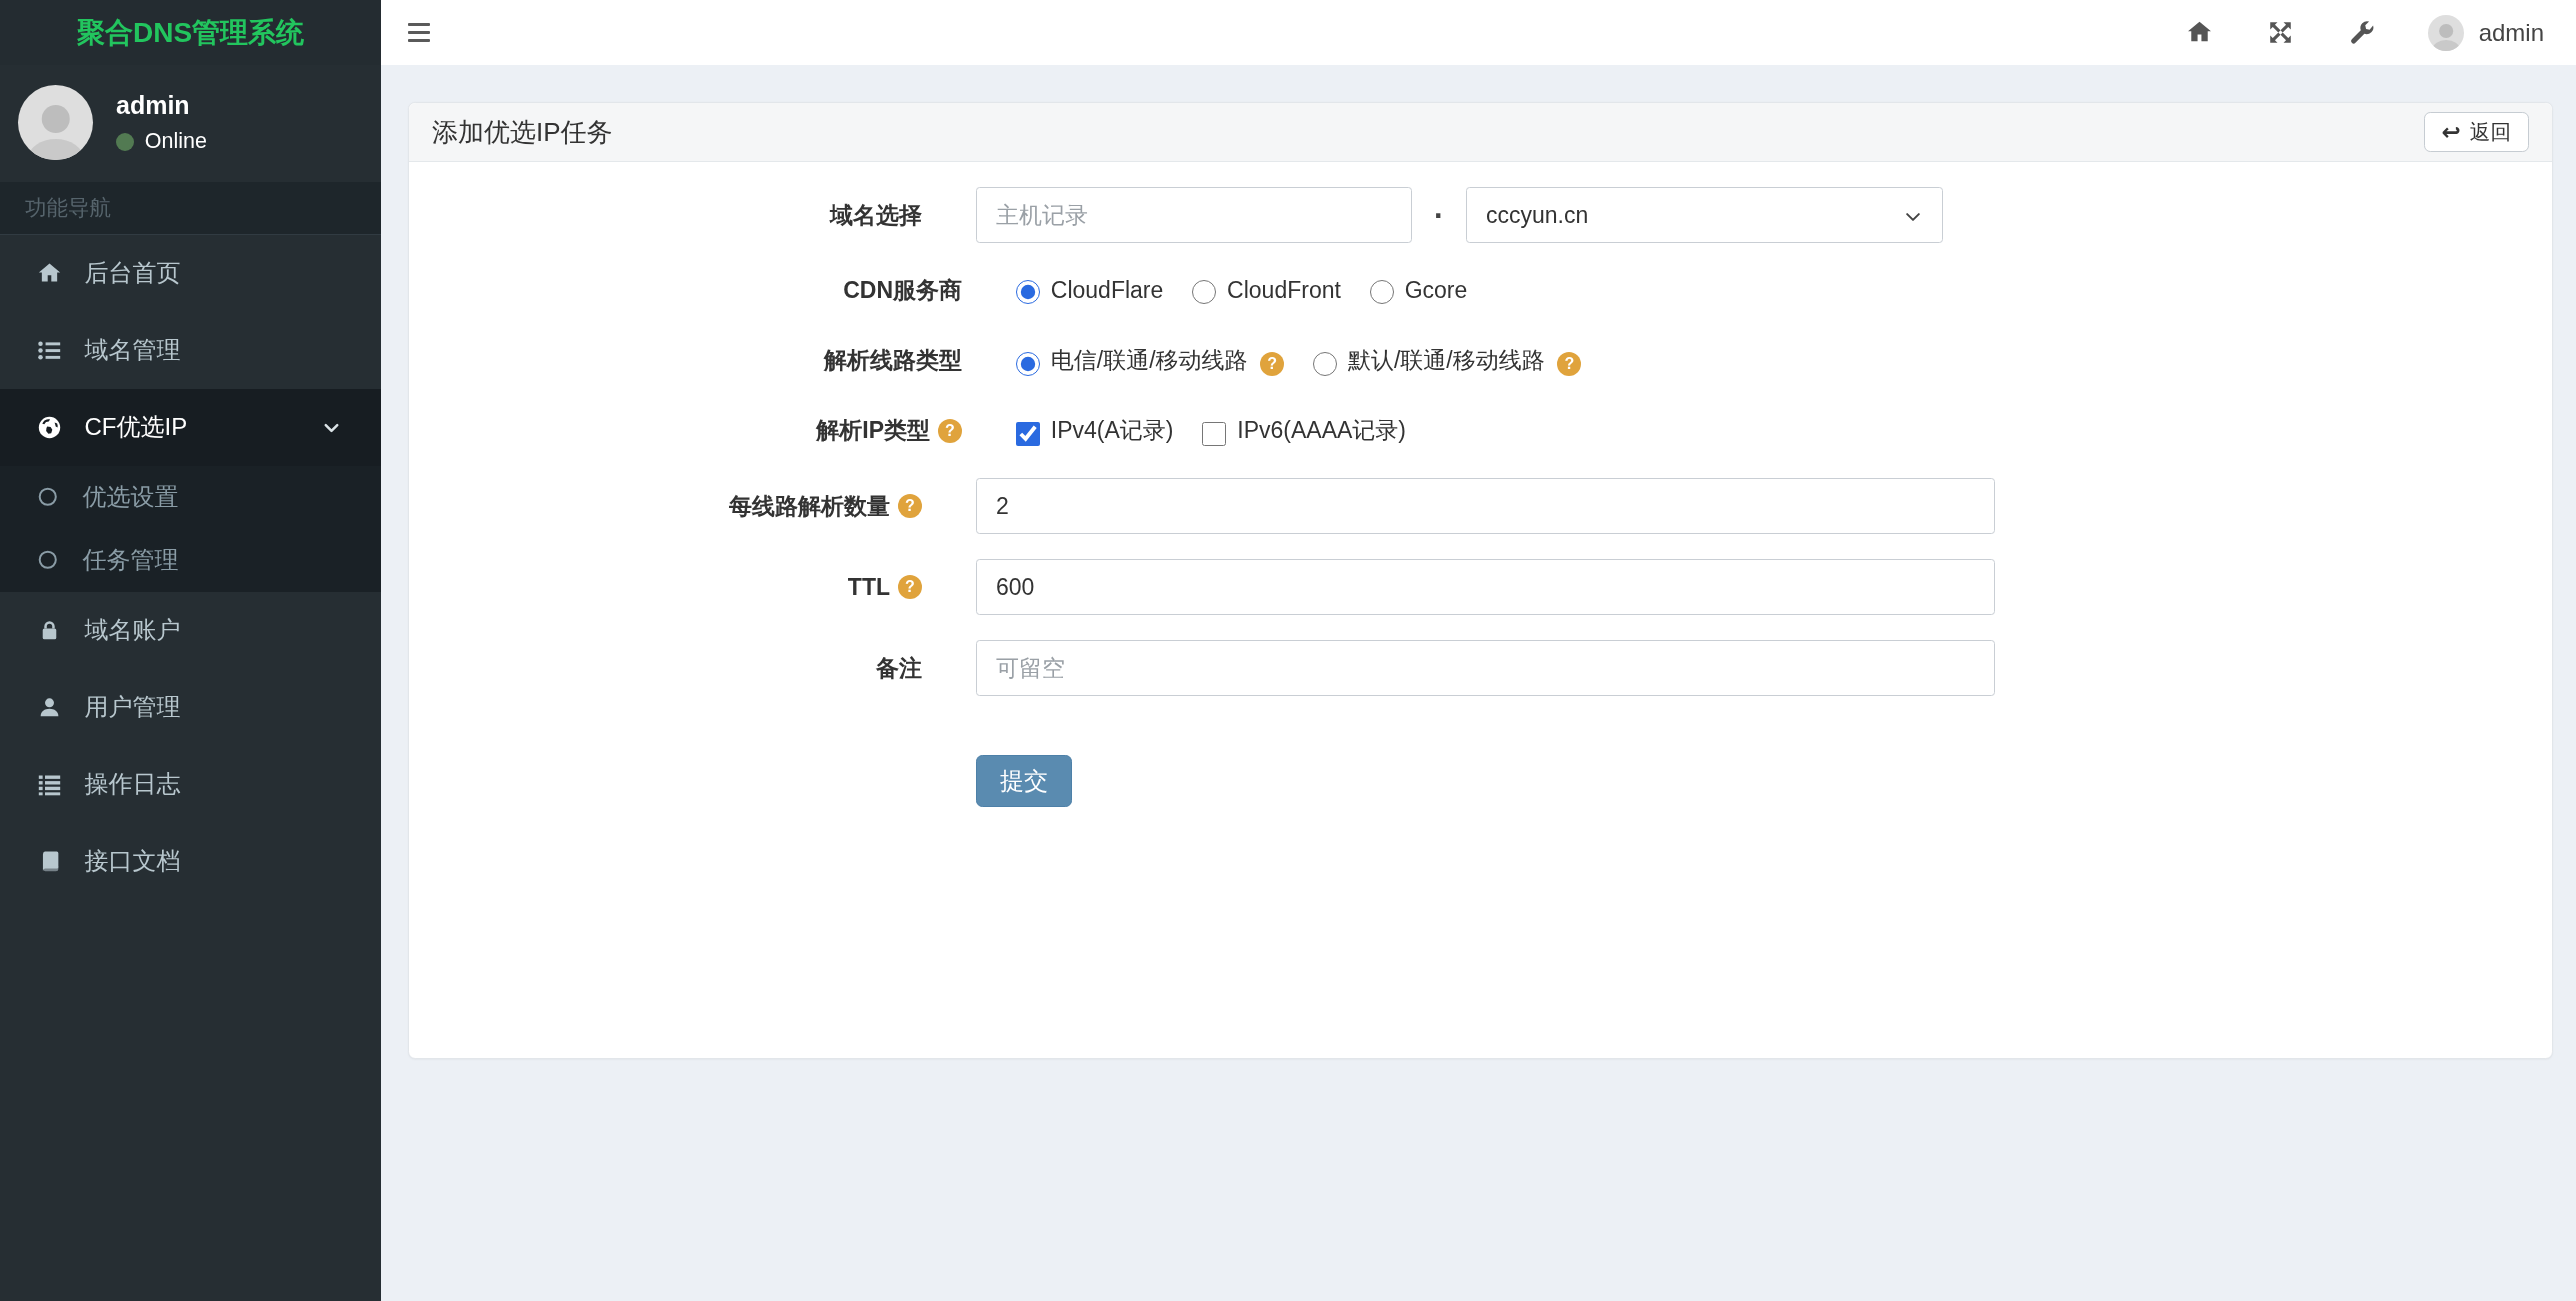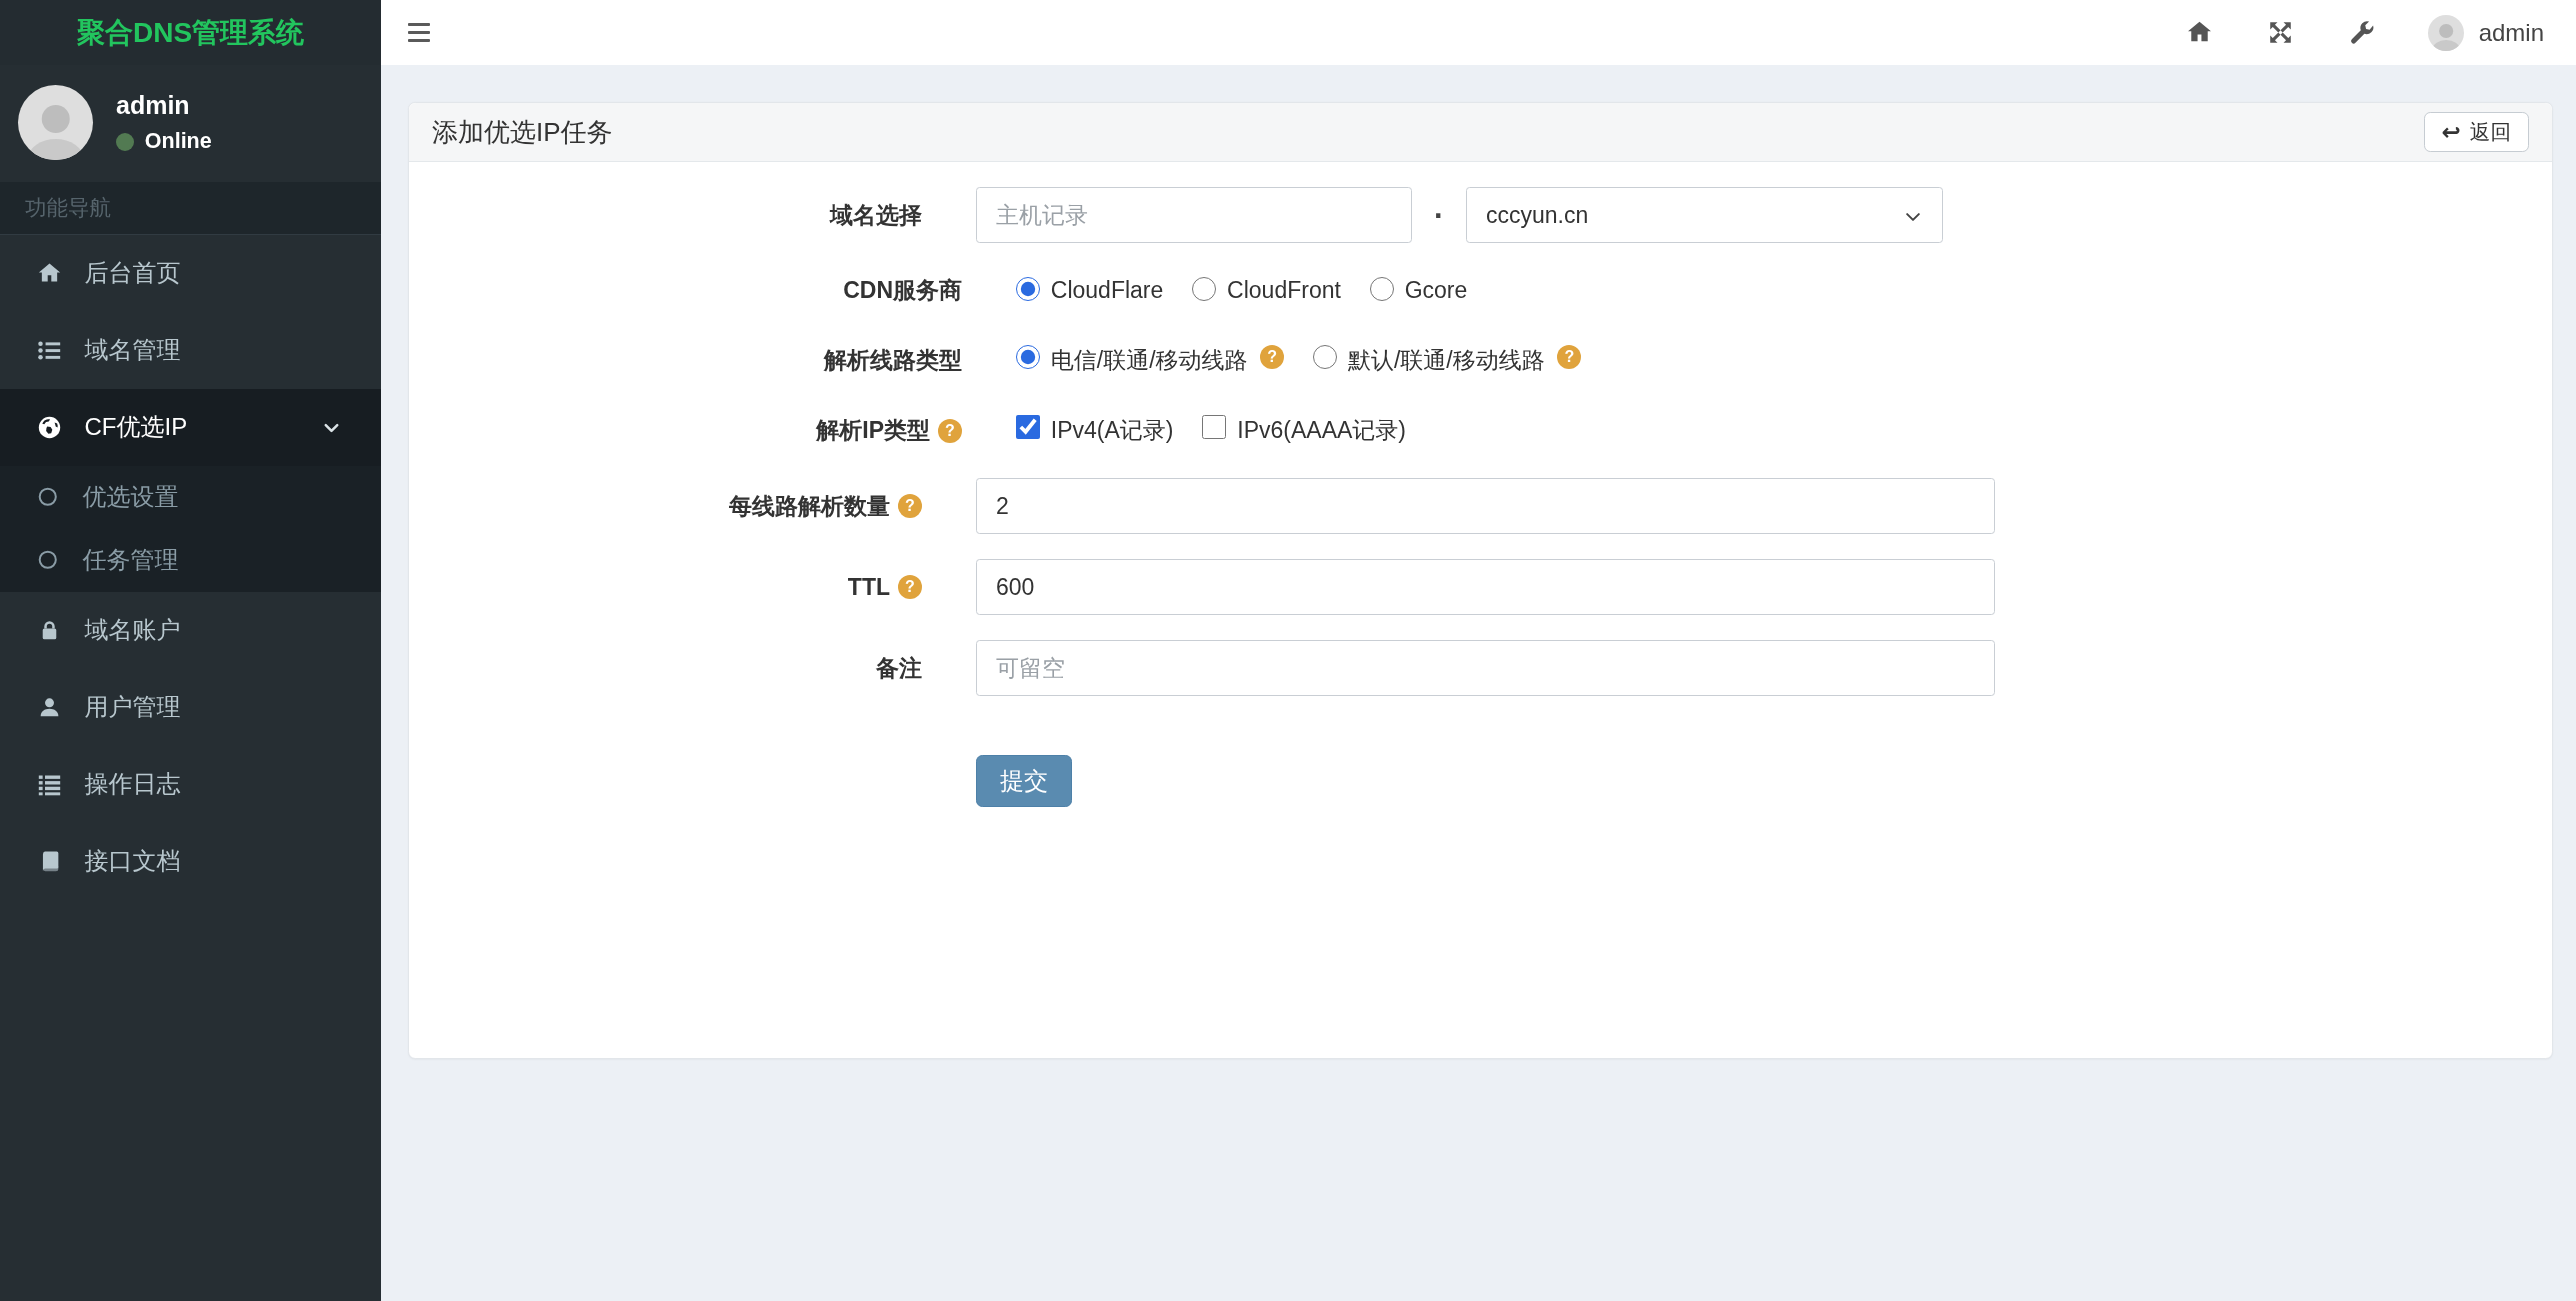--- a/index.html
+++ b/index.html
@@ -20,21 +20,21 @@
   .user-panel { display:flex; align-items:center; padding:20px 18px 21.5px 18px; }
   .avatar { background:#dedede; border-radius:50%; position:relative; overflow:hidden; flex:none; }
   .avatar::before { content:""; position:absolute; left:50%; top:26%; width:38%; height:38%;
     transform:translateX(-50%); background:#bdbdbd; border-radius:50%; }
   .avatar::after { content:""; position:absolute; left:50%; top:72%; width:74%; height:52%;
     transform:translateX(-50%); background:#c9c9c9; border-radius:50%; }
   .avatar.big { width:75px; height:75px; }
   .avatar.small { width:36px; height:36px; }
   .user-info { margin-left:23px; }
   .user-name { color:#fff; font-weight:bold; font-size:25px; margin-bottom:9px; }
-  .user-status { display:flex; align-items:center; color:#fff; font-size:21.5px;font-weight:bold; }
+  .user-status { display:flex; align-items:center; color:#fff; font-size:21.5px; }
   .status-dot { width:18px; height:18px; border-radius:50%; background:#527a52; margin-right:10.8px; }
   .nav-header {
     background:#1e262b; color:#56646c; font-size:21.5px;
     padding:11.6px 25px; border-bottom:0.9px solid #313b42;
   }
   .nav-item {
     height:77px; display:flex; align-items:center; padding-left:34px;
     color:#b8c7ce; cursor:pointer; font-size:24px;
   }
   .nav-item .ico { width:30.5px; display:flex; justify-content:center; flex:none; }
@@ -97,21 +97,21 @@
   .host-input { width:436px; flex:none; }
   .dot-sep { width:54px; text-align:center; color:#444; font-size:30.5px; font-weight:bold; line-height:1; }
   .select-wrap { position:relative; width:477px; flex:none; }
   .domain-select {
     appearance:none; -webkit-appearance:none; width:100%; height:56px;
     border:0.9px solid #c9ced4; border-radius:3.6px; background:#fff; padding:0 54px 0 19px;
     font-size:23px; color:#333; font-family:inherit; outline:none; cursor:pointer;
   }
   .select-wrap .chev { position:absolute; right:20px; top:20px; pointer-events:none; display:flex; }
   .choice-row { height:45px;padding-left:40px; }
-  .choice { display:flex; align-items:flex-start; gap:10.8px; margin-right:29px; font-size:23px; color:#333; }
+  .choice { display:flex; align-items:flex-end; gap:10.8px; margin-right:29px; font-size:23px; color:#333; }
   .choice input { width:24px; height:24px; accent-color:#2a6ae0; cursor:pointer; flex:none; margin:0; }
   .choice .q-icon { margin-left:1.8px; }
   .alert-info {
     position:relative; margin-top:32px; width:1019px; margin-left:567px;
     background:#d9edf7; border:0.9px solid #c4e0ee; border-radius:4.5px;
     padding:20px 63px 20px 23px; color:#36657d; font-size:23px; line-height:37px;
   }
   .alert-info b { font-weight:bold; }
   .alert-close {
     position:absolute; top:10.8px; right:20px; color:#a9c0cc; font-size:30.5px;

